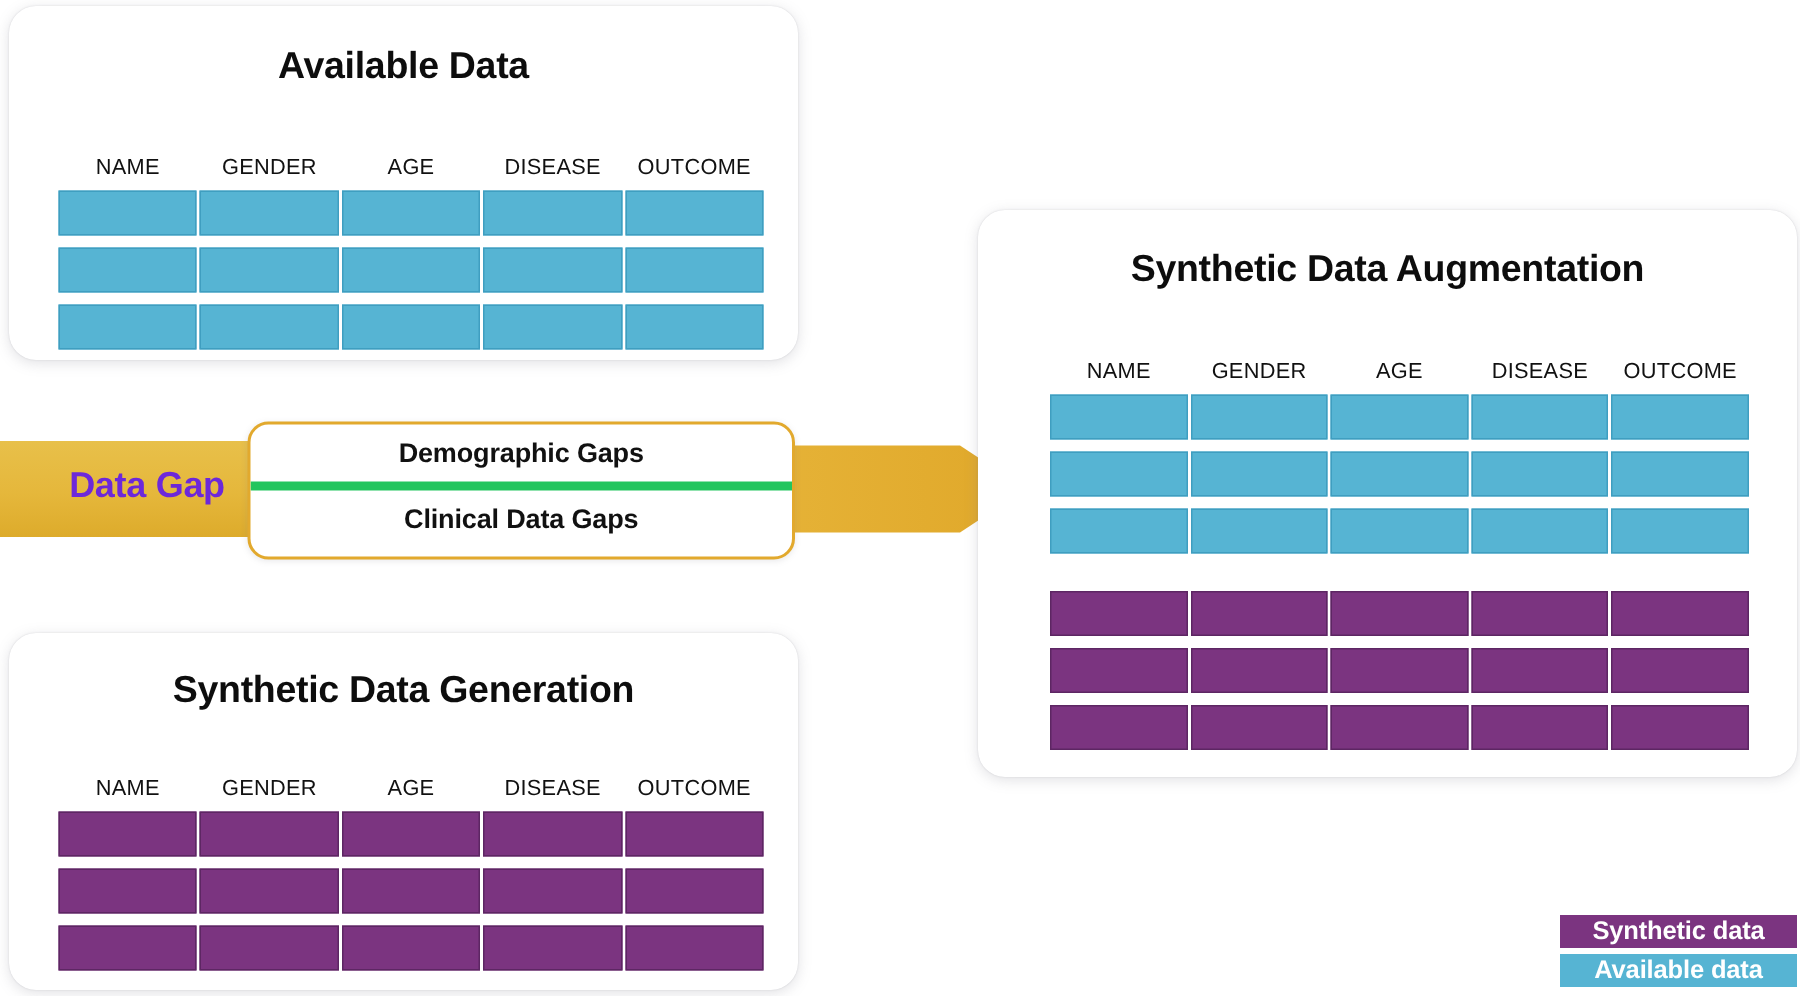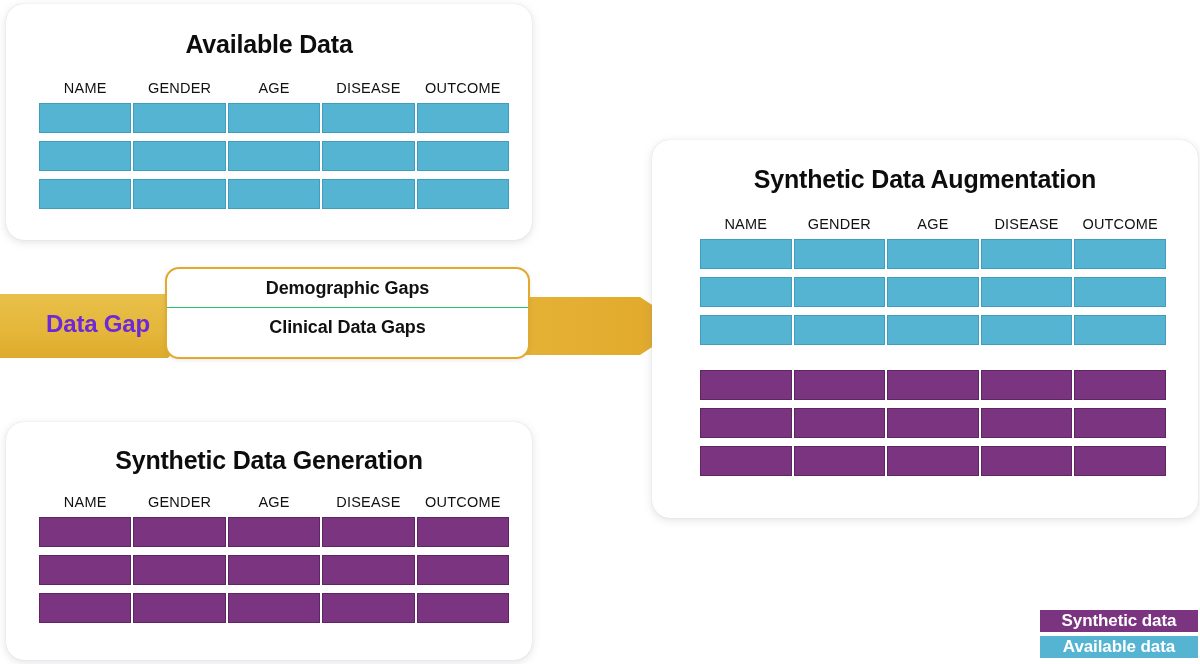--- a/index.html
+++ b/index.html
@@ -55,20 +55,21 @@
   }
   #panel-available .panel-title  { top: 26px; font-size: 25px; }
   #panel-generation .panel-title { top: 24px; font-size: 25px; }
   #panel-augmentation .panel-title { top: 25px; font-size: 25px; }
 
   
   .table {
     position: absolute;
     display: flex;
     gap: 2px;
+    margin-top: 24px;
   }
   #panel-available .table  { left: 33px; top: 76px;  width: 470px; }
   #panel-generation .table { left: 33px; top: 72px;  width: 470px; }
   #panel-augmentation .table { left: 700px; top: 216px; width: 466px; }
   #panel-augmentation .table { position: absolute; left: 48px; top: 76px; width: 466px; }
 
   .col {
     flex: 1 1 0;
     display: flex;
     flex-direction: column;
@@ -120,41 +121,41 @@
     font-size: 24px;
     font-weight: bold;
     color: #6d28d9;
     letter-spacing: -0.2px;
   }
 
   
   #gap-list {
     position: absolute;
     left: 165px;
-    top: 267px;
+    top: 281px;
     width: 365px;
     height: 92px;
     background: #ffffff;
     border: 2px solid #e2a92d;
     border-radius: 14px;
     box-sizing: border-box;
     overflow: hidden;
     box-shadow: 0 1px 4px rgba(130,130,140,0.18);
   }
   .gap-row {
     height: 38.3px;
     display: flex;
     align-items: center;
     justify-content: center;
     font-size: 18px;
     font-weight: bold;
     color: #111111;
     letter-spacing: -0.1px;
   }
-  .gap-row + .gap-row { border-top: 1px solid #22c55e; }
+  .gap-row + .gap-row { border-top: 6px solid #22c55e; }
 
   
   #legend {
     position: absolute;
     left: 1040px;
     top: 610px;
     width: 158px;
   }
   .legend-item {
     height: 22px;

